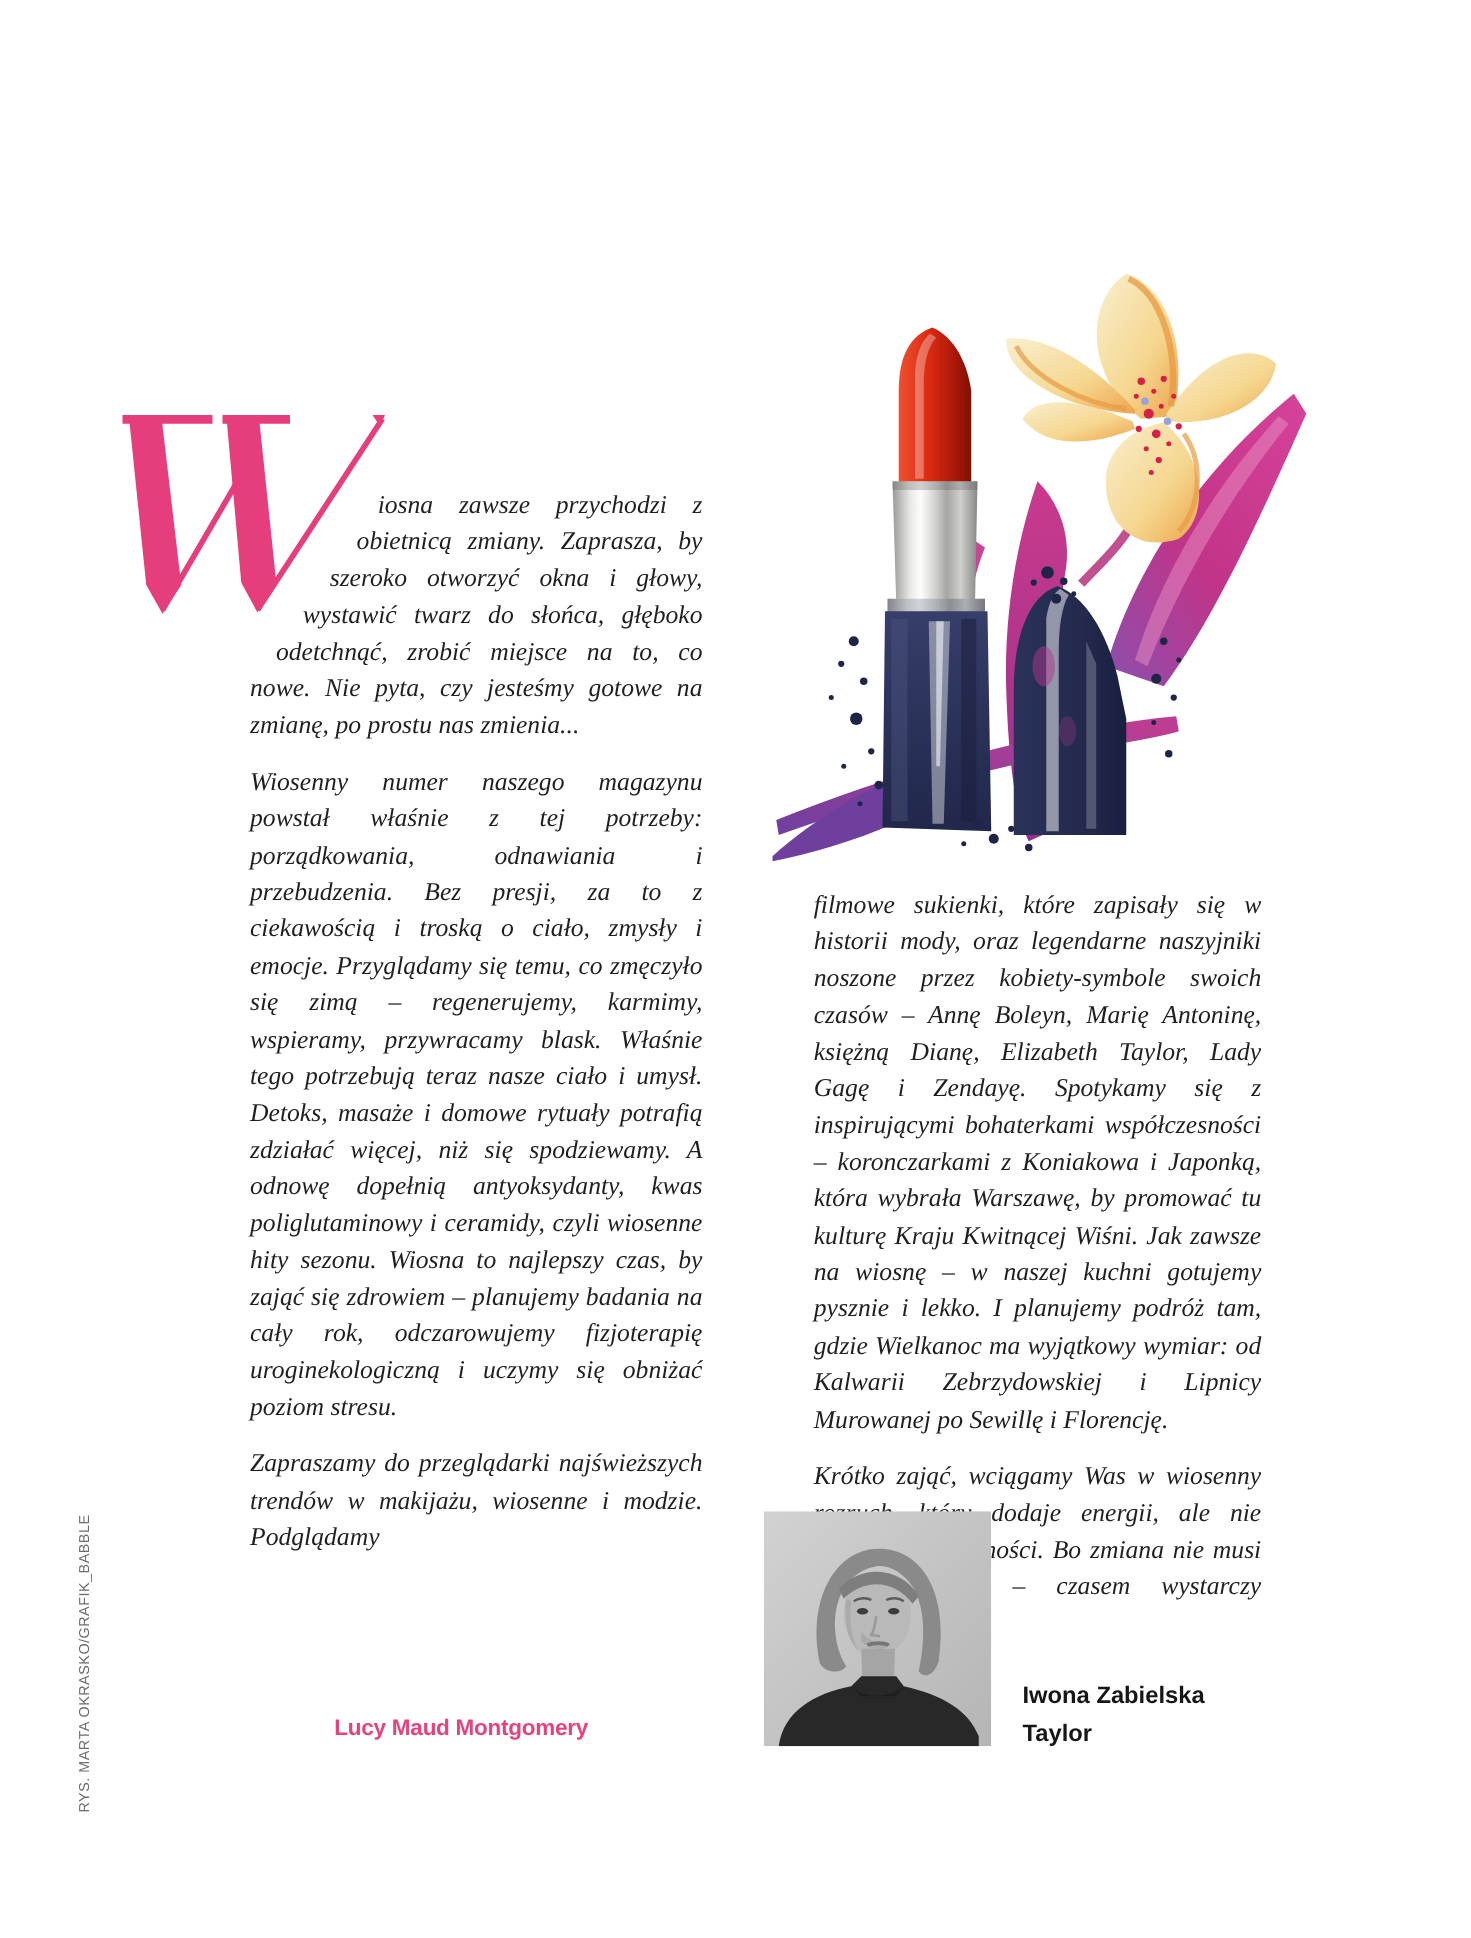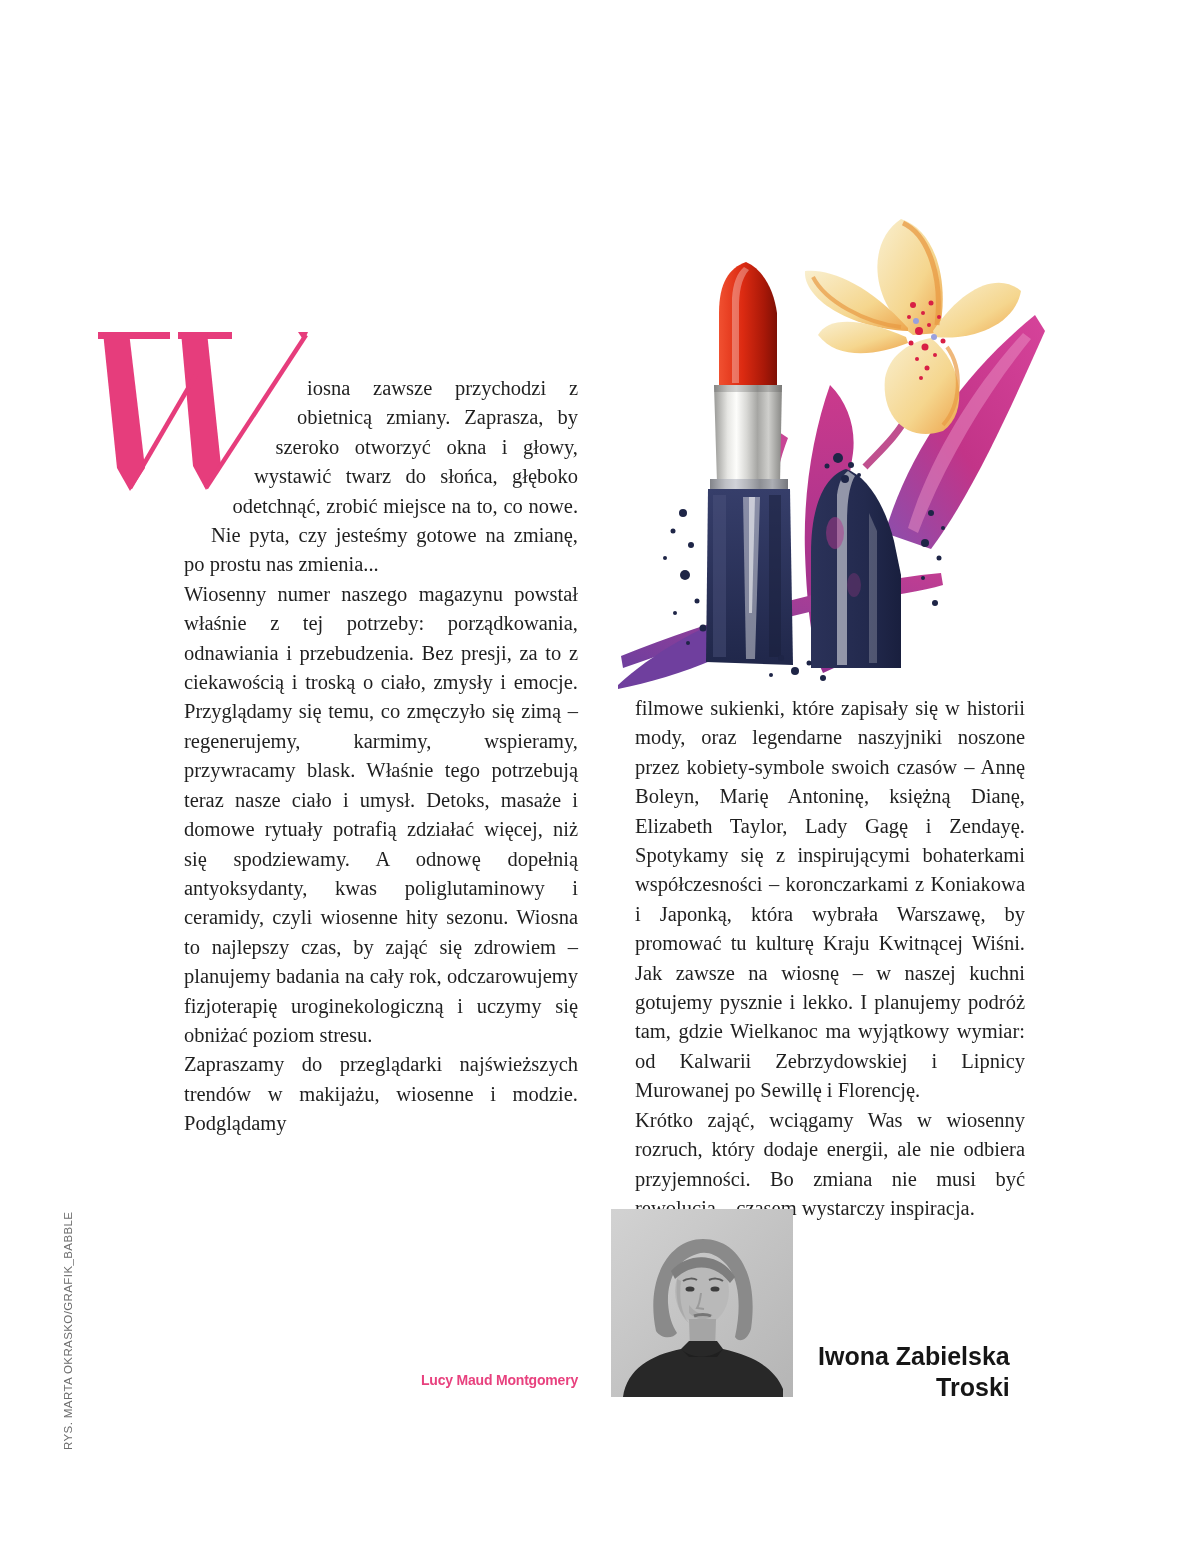--- a/index.html
+++ b/index.html
@@ -6,42 +6,42 @@
   .page{position:relative;width:1177px;height:1550px;background:#ffffff;overflow:hidden;
         font-family:"Liberation Serif",serif;color:#1f1f1f;}
   
   .credit{position:absolute;left:62px;top:1210px;height:240px;width:18px;
           writing-mode:vertical-rl;transform:rotate(180deg);
           font-family:"Liberation Sans",sans-serif;font-size:11.5px;letter-spacing:.4px;
           color:#6d6d6d;white-space:nowrap;}
   
   .col{position:absolute;width:394px;font-size:20.5px;line-height:29.4px;
        text-align:justify;color:#1f1f1f;}
-  .col p{margin:0;}
+  .col p{margin:16px;font-style:italic;}
   .col-left{left:184px;top:374px;}
   .col-right{left:635px;top:694px;width:390px;}
   
   .dropcap-float{float:left;width:130px;height:148px;position:relative;
                  shape-outside:polygon(0 0,118px 0,110px 25px,20px 148px,0 148px);
                  shape-margin:5px;}
   .dropcap-float svg{position:absolute;left:-86px;top:-43px;overflow:visible;}
   
   .illustration{position:absolute;left:613px;top:213px;width:455px;height:480px;}
   
   .quote{position:absolute;left:160px;top:1036px;width:418px;text-align:right;
          font-family:"DejaVu Serif",serif;font-style:italic;font-size:37px;
          line-height:47px;letter-spacing:-1px;color:#d6497f;white-space:pre-line;}
-  .quote-attr{position:absolute;left:160px;top:1372px;width:418px;text-align:right;
-         font-family:"Liberation Sans",sans-serif;font-weight:bold;font-size:14px;
+  .quote-attr{position:absolute;left:160px;top:1372px;width:418px;text-align:center;
+         font-family:"Liberation Sans",sans-serif;font-weight:bold;font-size:18px;
          color:#e8417e;letter-spacing:-0.2px;}
   
   .portrait{position:absolute;left:611px;top:1209px;width:182px;height:188px;}
   .publisher{position:absolute;left:818px;top:1341px;
-         font-family:"Liberation Sans",sans-serif;font-weight:bold;font-size:25px;
-         line-height:31px;color:#161616;text-align:right;}
+         font-family:"Liberation Sans",sans-serif;font-weight:bold;font-size:19px;
+         line-height:31px;color:#161616;}
 </style>
 </head>
 <body>
 
 <div class="page">
 
   <div class="credit">RYS. MARTA OKRASKO/GRAFIK_BABBLE</div>
 
   <div class="illustration">
     <svg width="455" height="480" viewBox="0 0 455 480">
@@ -231,16 +231,16 @@
         <path d="M83,107 C88,105 96,105 100,107" stroke="#767676" stroke-width="3" fill="none"></path>
       </g>
       <path fill="#a5a5a5" d="M78,110 L105,110 L104,142 L79,142 Z"></path>
       <path fill="#282828" d="M12,188 C16,160 40,146 70,140 L78,132 L106,132 L112,140 C144,147 164,160 172,180 L172,188 Z"></path>
       <path fill="#111" opacity=".4" d="M70,140 C80,150 100,150 112,140 L106,148 L78,148 Z"></path>
     </svg>
   </div>
 
   <div class="publisher">
     <div>Iwona Zabielska</div>
-    <div>Troski</div>
+    <div>Taylor</div>
   </div>
 
 </div>
 
 </body></html>

